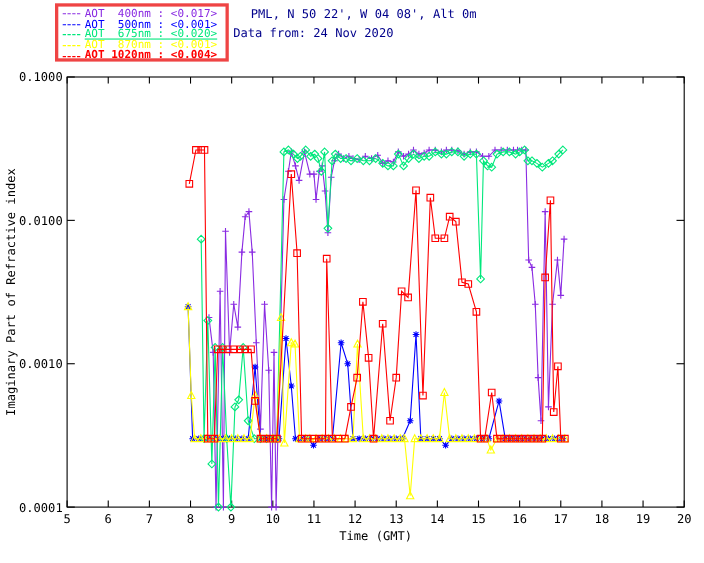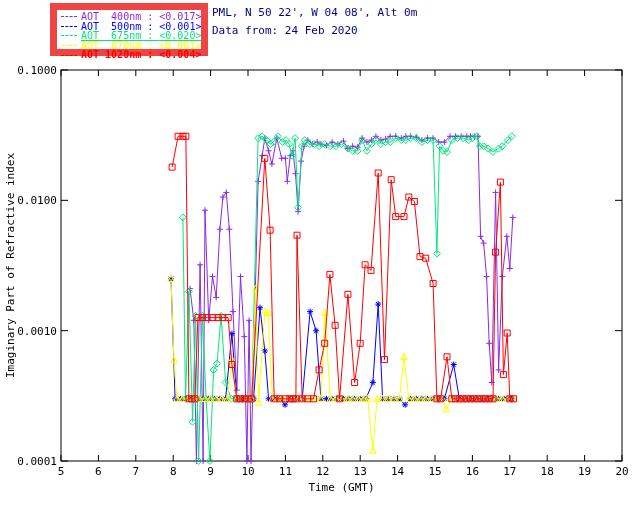--- a/index.html
+++ b/index.html
@@ -3,21 +3,21 @@
 <meta charset="utf-8">
 <style>
   html,body{margin:0;padding:0;background:#fff;}
   #screen{position:relative;width:640px;height:512px;background:#ffffff;overflow:hidden;
           font-family:"DejaVu Sans Mono","Liberation Mono",monospace;}
   #plot-svg{position:absolute;left:0;top:0;}
   .hdr{position:absolute;left:212px;font-size:11px;letter-spacing:0;white-space:pre;}
   #hdr-line1{top:6px;}
   #hdr-line2{top:24px;}
   .legend{position:absolute;left:50px;top:3px;width:158px;height:53px;
-          border:7px solid #ef4444;background:#fff;padding:2px 0 0 4px;box-sizing:border-box;}
+          border:3px solid #ef4444;background:#fff;padding:2px 0 0 4px;box-sizing:border-box;}
   .legend-row{height:9.6px;line-height:9.6px;font-size:10px;display:flex;align-items:center;white-space:pre;}
   .legend-dash{display:inline-block;width:16px;height:0;border-top:1px dashed currentColor;margin-right:4px;flex:0 0 auto;}
   .legend-label,.legend-sep,.legend-value{white-space:pre;}
 </style>
 </head>
 <body>
 
 <div id="screen">
 
   <svg id="plot-svg" width="640" height="512">
@@ -123,16 +123,16 @@
       <span class="legend-dash"></span><span class="legend-label">AOT  675nm</span><span class="legend-sep"> : </span><span class="legend-value">&lt;0.020&gt;</span>
     </div>
     <div class="legend-row" style="color: rgb(255, 255, 0);">
       <span class="legend-dash"></span><span class="legend-label">AOT  870nm</span><span class="legend-sep"> : </span><span class="legend-value">&lt;0.001&gt;</span>
     </div>
     <div class="legend-row" style="color: rgb(255, 0, 0); font-weight: bold;">
       <span class="legend-dash"></span><span class="legend-label">AOT 1020nm</span><span class="legend-sep"> : </span><span class="legend-value">&lt;0.004&gt;</span>
     </div>
   </div>
 
-  <div id="hdr-line1" class="hdr" style="color: rgb(0, 0, 139);">PML, N 50 22', W 04 08', Alt 0m</div>
-  <div id="hdr-line2" class="hdr" style="color: rgb(0, 0, 139);">Data from: 24 Feb 2020</div>
+  <div id="hdr-line1" class="hdr" style="color: rgb(0, 0, 139); margin-left: 16px;">PML, N 50 22', W 04 08', Alt 0m</div>
+  <div id="hdr-line2" class="hdr" style="color: rgb(0, 0, 139);">Data from: 24 Nov 2020</div>
 
 </div>
 
 </body></html>

